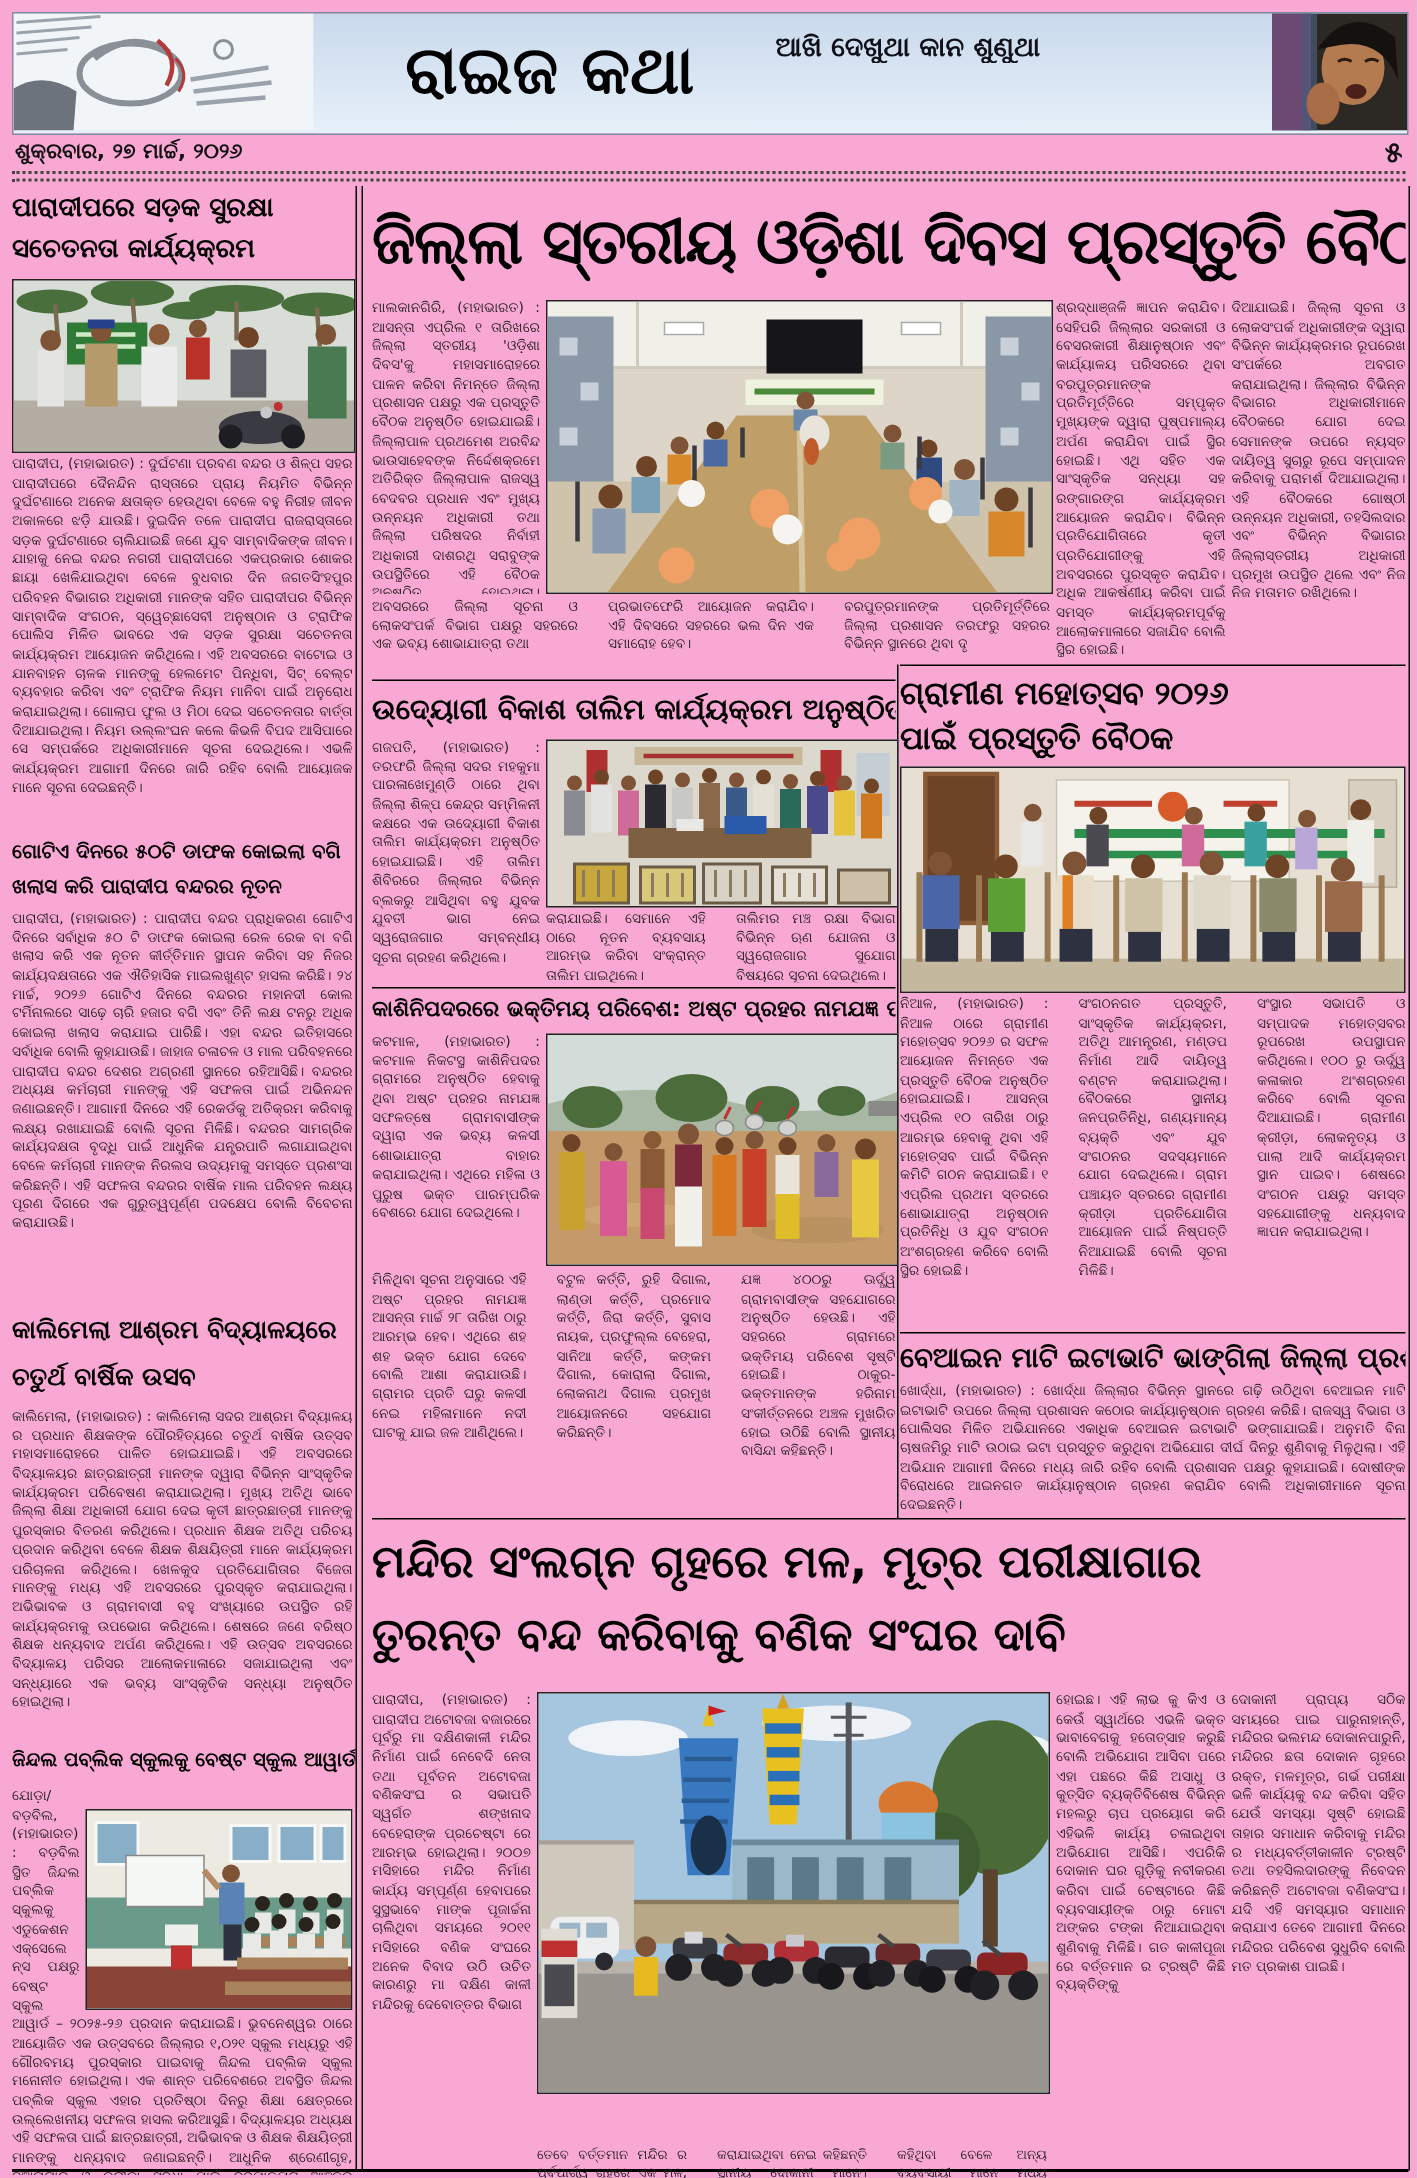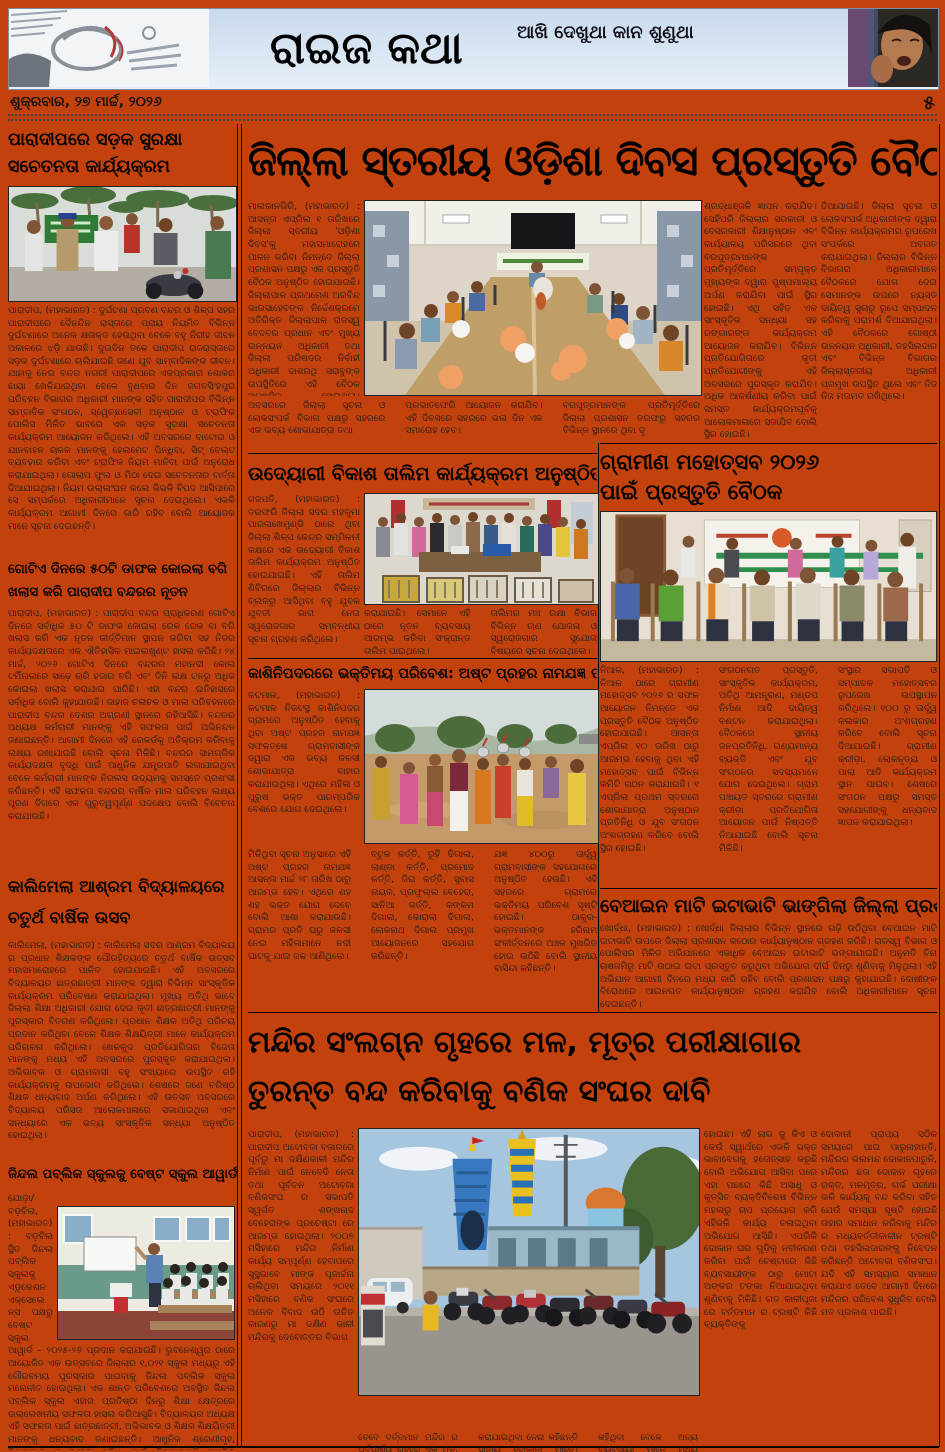--- a/index.html
+++ b/index.html
@@ -1,16 +1,16 @@
 <!DOCTYPE html>
 <html><head>
 <meta charset="utf-8">
 <style>
   html,body{margin:0;padding:0;background:#e8e8e8;}
-  .page{position:relative;width:945px;height:1452px;background:#c2410c;
+  .page{position:relative;width:945px;height:1452px;background:#f9a8d4;
         font-family:"DejaVu Sans","Liberation Sans",sans-serif;color:#111;
         overflow:hidden;margin:0 auto;}
   .abs{position:absolute;}
   .rule{position:absolute;background:#000;}
   .hl{font-weight:bold;color:#000;overflow:hidden;}
   .nowrap{white-space:nowrap;}
   .body-text{font-size:9.2px;line-height:1.38;text-align:justify;overflow:hidden;color:#1c1c1c;word-break:break-word;}
   .photo{position:absolute;border:1px solid #222;overflow:hidden;background:#ccc;}
   .photo svg{display:block;width:100%;height:100%;}
   .cols{display:flex;gap:20px;overflow:hidden;}

